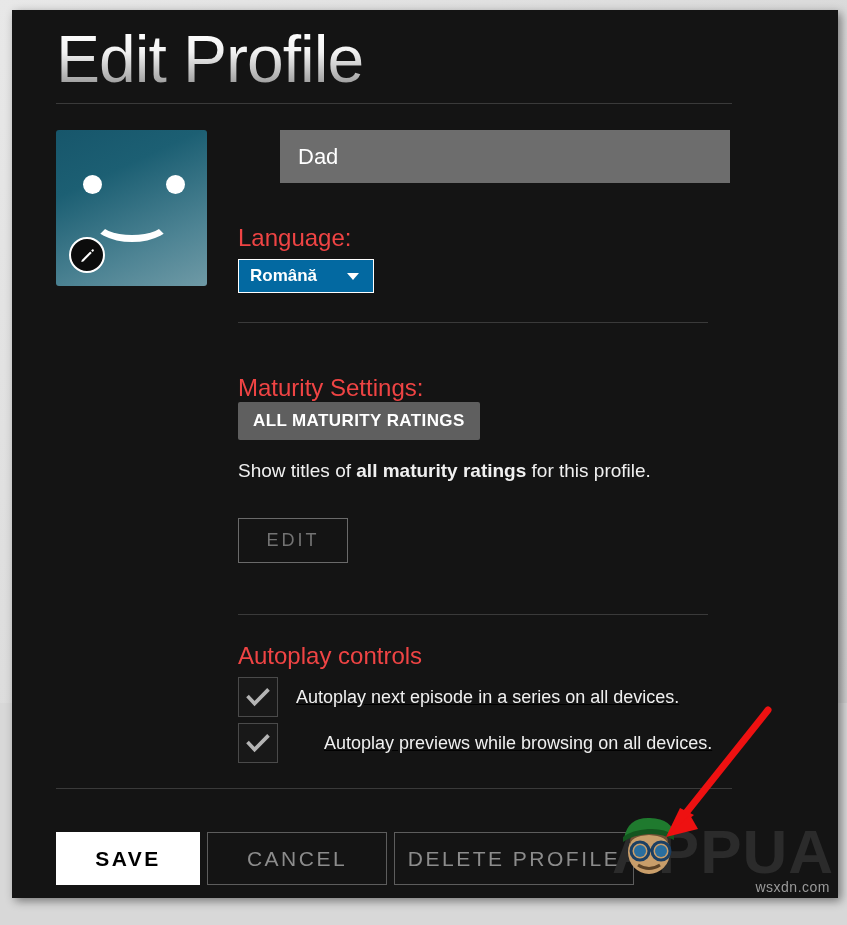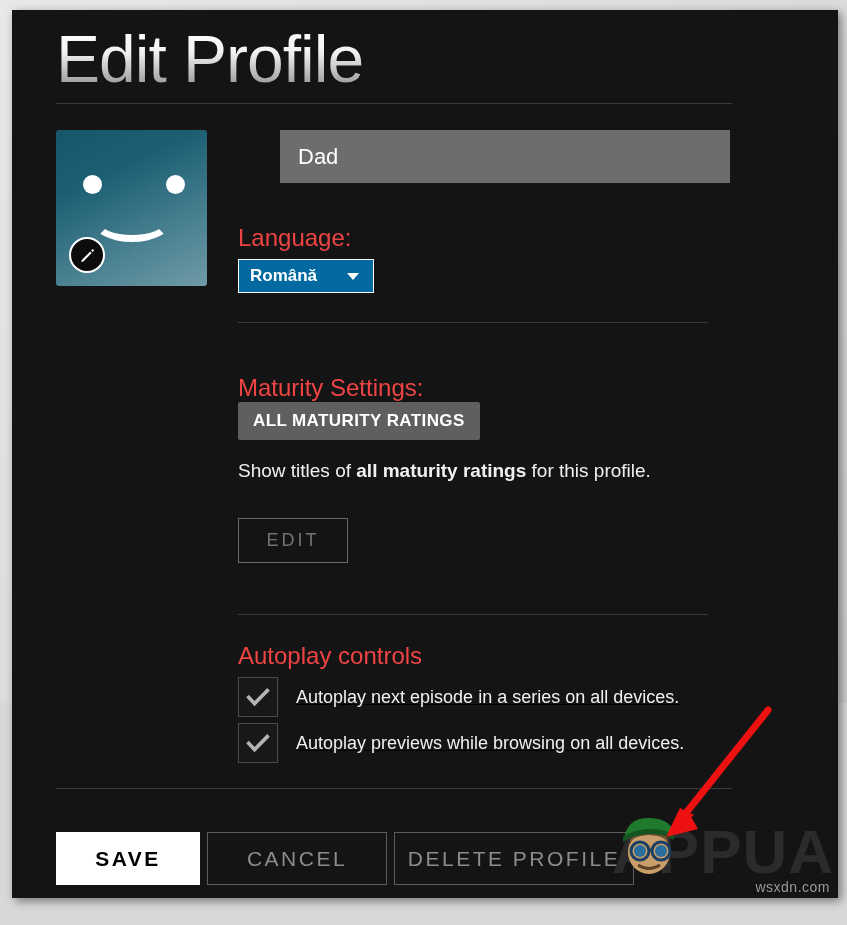--- a/index.html
+++ b/index.html
@@ -210,21 +210,21 @@
   }
 
   .autoplay-row {
     position: absolute;
     left: 226px;
     display: flex;
     align-items: center;
     text-decoration: underline;
   }
   #autoplay-row-0 { top: 667px; }
-  #autoplay-row-1 { top: 713px; }
+  #autoplay-row-1 { top: 713px; gap: 28px; }
 
   .checkbox {
     width: 40px;
     height: 40px;
     border: 1px solid #4a4a4a;
     background: #181818;
     box-sizing: border-box;
     display: flex;
     align-items: center;
     justify-content: center;

